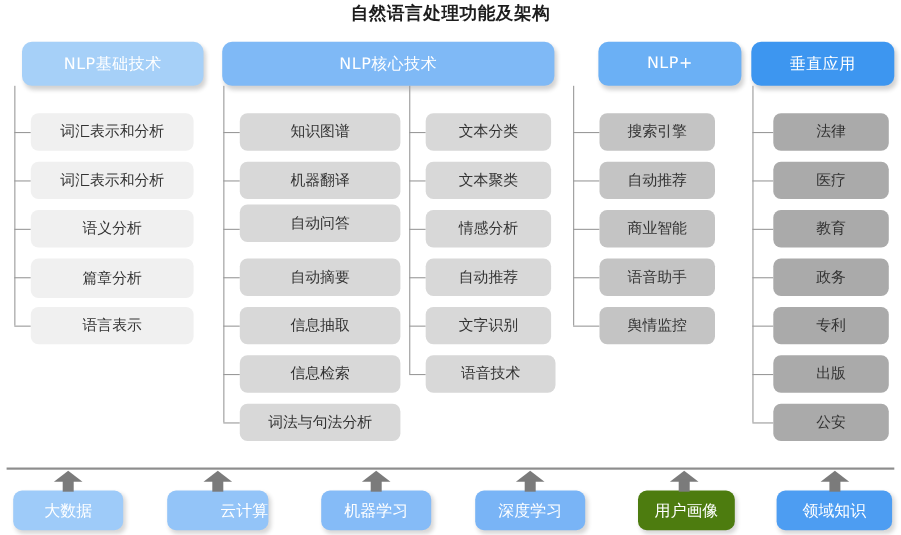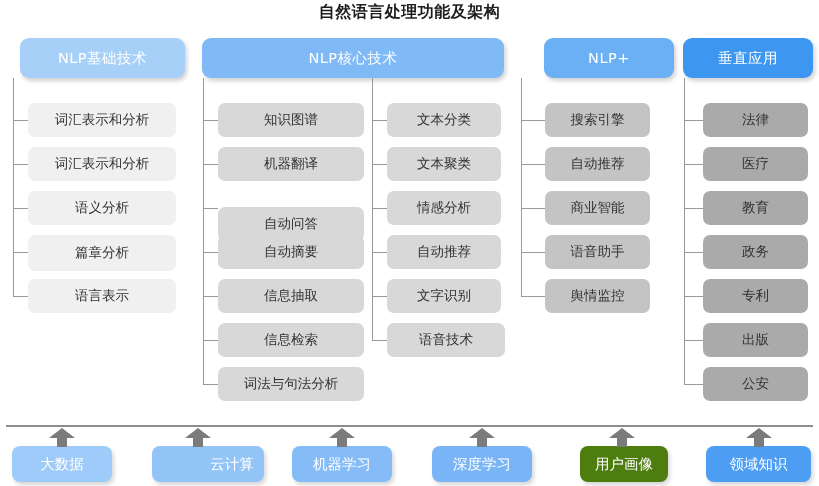--- a/index.html
+++ b/index.html
@@ -151,21 +151,21 @@
 <div class="stub" style="left: 13px; top: 252px; width: 15px; background: rgb(154, 154, 154);"></div>
 <div class="item-box" style="left: 28px; top: 235px; width: 148px; height: 36px; background: rgb(240, 240, 240);">篇章分析</div>
 <div class="stub" style="left: 13px; top: 296px; width: 15px; background: rgb(154, 154, 154);"></div>
 <div class="item-box" style="left: 28px; top: 279px; width: 148px; height: 34px; background: rgb(240, 240, 240);">语言表示</div>
 <div class="trunk" style="left: 203px; top: 78px; height: 306px; background: rgb(154, 154, 154);"></div>
 <div class="stub" style="left: 203px; top: 120px; width: 15px; background: rgb(154, 154, 154);"></div>
 <div class="item-box" style="left: 218px; top: 103px; width: 146px; height: 34px; background: rgb(216, 216, 216);">知识图谱</div>
 <div class="stub" style="left: 203px; top: 164px; width: 15px; background: rgb(154, 154, 154);"></div>
 <div class="item-box" style="left: 218px; top: 147px; width: 146px; height: 34px; background: rgb(216, 216, 216);">机器翻译</div>
 <div class="stub" style="left: 203px; top: 208px; width: 15px; background: rgb(154, 154, 154);"></div>
-<div class="item-box" style="left: 218px; top: 207px; width: 146px; height: 34px; background: rgb(216, 216, 216);">自动问答</div>
+<div class="item-box" style="left: 218px; top: 186px; width: 146px; height: 34px; background: rgb(216, 216, 216);">自动问答</div>
 <div class="stub" style="left: 203px; top: 252px; width: 15px; background: rgb(154, 154, 154);"></div>
 <div class="item-box" style="left: 218px; top: 235px; width: 146px; height: 34px; background: rgb(216, 216, 216);">自动摘要</div>
 <div class="stub" style="left: 203px; top: 296px; width: 15px; background: rgb(154, 154, 154);"></div>
 <div class="item-box" style="left: 218px; top: 279px; width: 146px; height: 34px; background: rgb(216, 216, 216);">信息抽取</div>
 <div class="stub" style="left: 203px; top: 340px; width: 15px; background: rgb(154, 154, 154);"></div>
 <div class="item-box" style="left: 218px; top: 323px; width: 146px; height: 34px; background: rgb(216, 216, 216);">信息检索</div>
 <div class="stub" style="left: 203px; top: 384px; width: 15px; background: rgb(154, 154, 154);"></div>
 <div class="item-box" style="left: 218px; top: 367px; width: 146px; height: 34px; background: rgb(216, 216, 216);">词法与句法分析</div>
 <div class="trunk" style="left: 372px; top: 78px; height: 262px; background: rgb(154, 154, 154);"></div>
 <div class="stub" style="left: 372px; top: 120px; width: 15px; background: rgb(154, 154, 154);"></div>
@@ -204,21 +204,21 @@
 <div class="item-box" style="left: 703px; top: 279px; width: 105px; height: 34px; background: rgb(170, 170, 170);">专利</div>
 <div class="stub" style="left: 684px; top: 340px; width: 19px; background: rgb(154, 154, 154);"></div>
 <div class="item-box" style="left: 703px; top: 323px; width: 105px; height: 34px; background: rgb(170, 170, 170);">出版</div>
 <div class="stub" style="left: 684px; top: 384px; width: 19px; background: rgb(154, 154, 154);"></div>
 <div class="item-box" style="left: 703px; top: 367px; width: 105px; height: 34px; background: rgb(170, 170, 170);">公安</div>
 <div class="base-box" style="left: 12px; width: 100px; background: rgb(158, 203, 249);">大数据</div>
 <div class="up-arrow" style="left: 49px;">
     <div class="head"></div>
     <div class="shaft"></div>
   </div>
-<div class="base-box" style="left: 152px; width: 112px; background: rgb(147, 196, 248); padding-left: 48px;">云计算</div>
+<div class="base-box" style="left: 152px; width: 92px; background: rgb(147, 196, 248); padding-left: 48px;">云计算</div>
 <div class="up-arrow" style="left: 185px;">
     <div class="head"></div>
     <div class="shaft"></div>
   </div>
 <div class="base-box" style="left: 292px; width: 100px; background: rgb(133, 187, 247);">机器学习</div>
 <div class="up-arrow" style="left: 329px;">
     <div class="head"></div>
     <div class="shaft"></div>
   </div>
 <div class="base-box" style="left: 432px; width: 100px; background: rgb(121, 180, 246);">深度学习</div>

